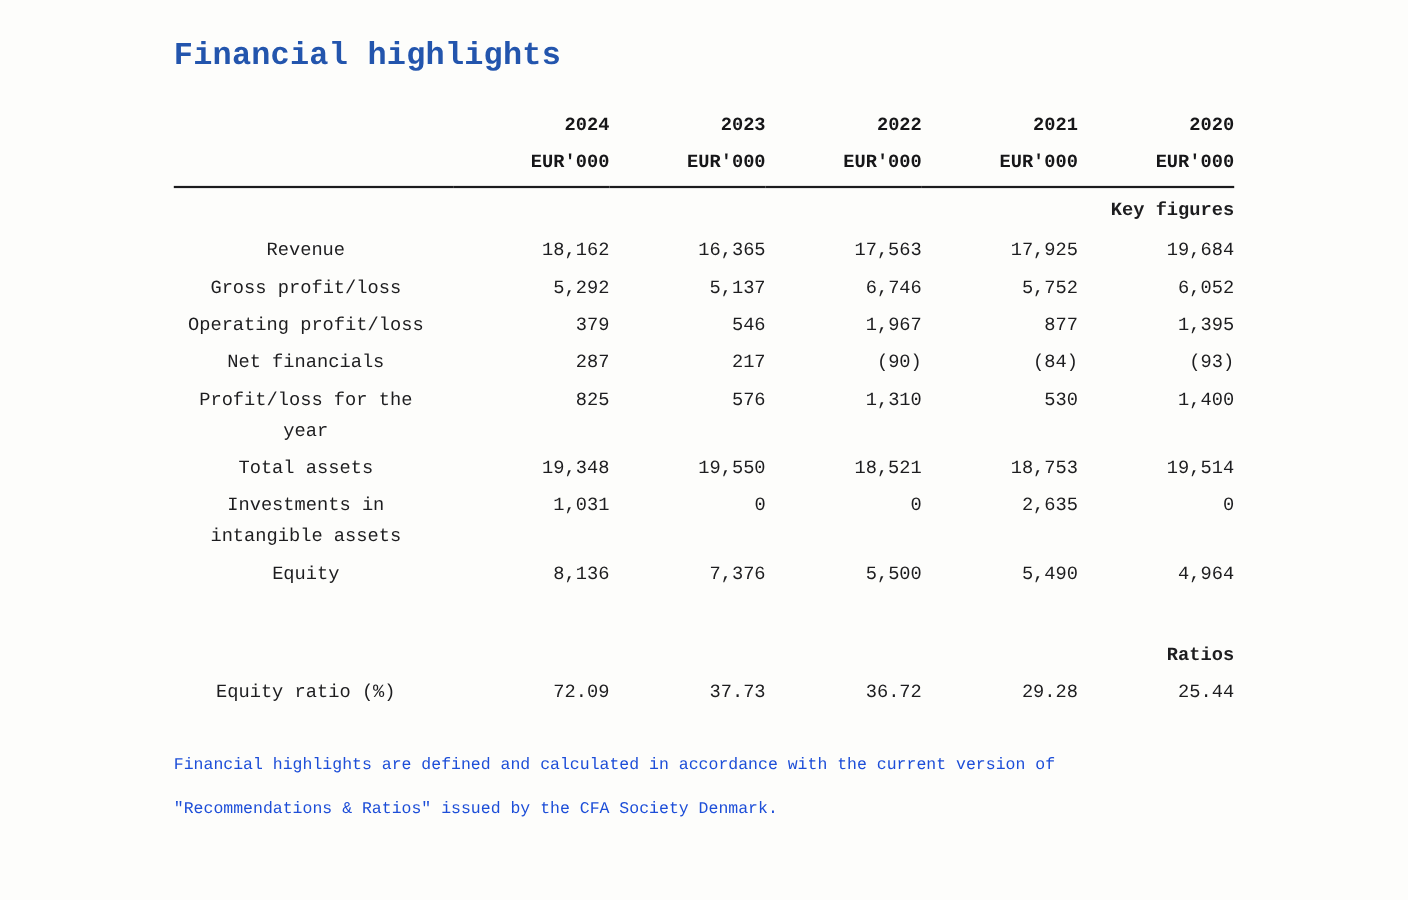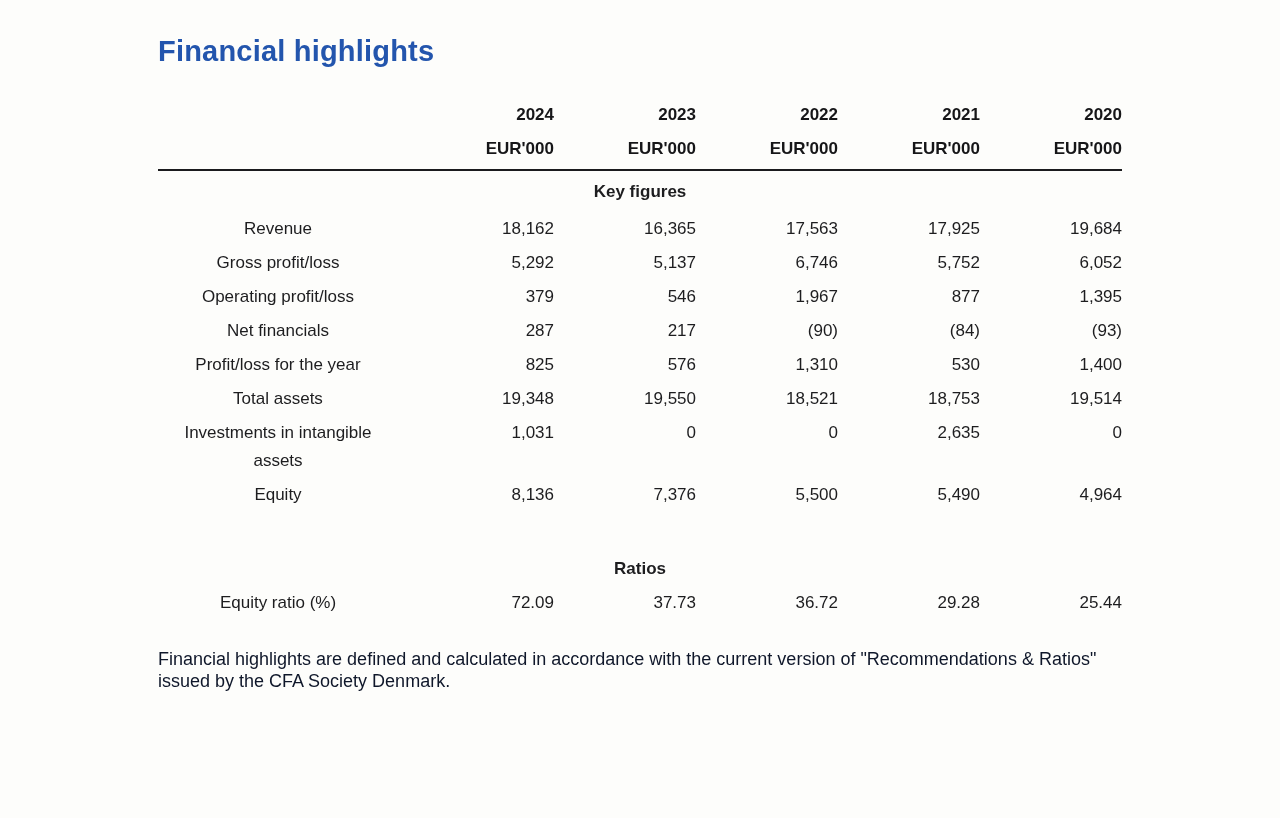--- a/index.html
+++ b/index.html
@@ -11,20 +11,21 @@
     background: #fdfdfb;
     font-family: "Liberation Sans", "DejaVu Sans", sans-serif;
     color: #1d1d1f;
     -webkit-font-smoothing: antialiased;
   }
   .page {
     position: relative;
     width: 1252px;
     height: 818px;
     overflow: hidden;
+    font-family: Liberation Mono, monospace;
   }
   .content {
     position: absolute;
     left: 158px;
     top: 34px;
     width: 966px;
   }
   .doc-title {
     font-size: 29px;
     font-weight: bold;
@@ -56,36 +57,36 @@
   tr.unit-row th {
     border-bottom: 2.5px solid #1b1b1d;
     padding-bottom: 6px;
   }
   td.row-label {
     text-align: center;
     white-space: normal;
     padding-right: 14px;
   }
   tr.section-row td {
-    text-align: center;
+    text-align: right;
     font-weight: bold;
     padding-top: 7px;
   }
   tr.first-data-row td { padding-top: 6px; }
   tr.spacer-row td {
     height: 36px;
     padding: 0;
     border: none;
   }
   .footnote {
     margin-top: 28px;
     width: 950px;
-    font-size: 18px;
-    line-height: 22px;
-    color: #0f172a;
+    font-size: 15px;
+    line-height: 40px;
+    color: #1d4ed8;
   }
 </style>
 </head>
 <body>
 
 <div class="page">
   <div class="content">
 
     <h1 class="doc-title">Financial highlights</h1>
 

